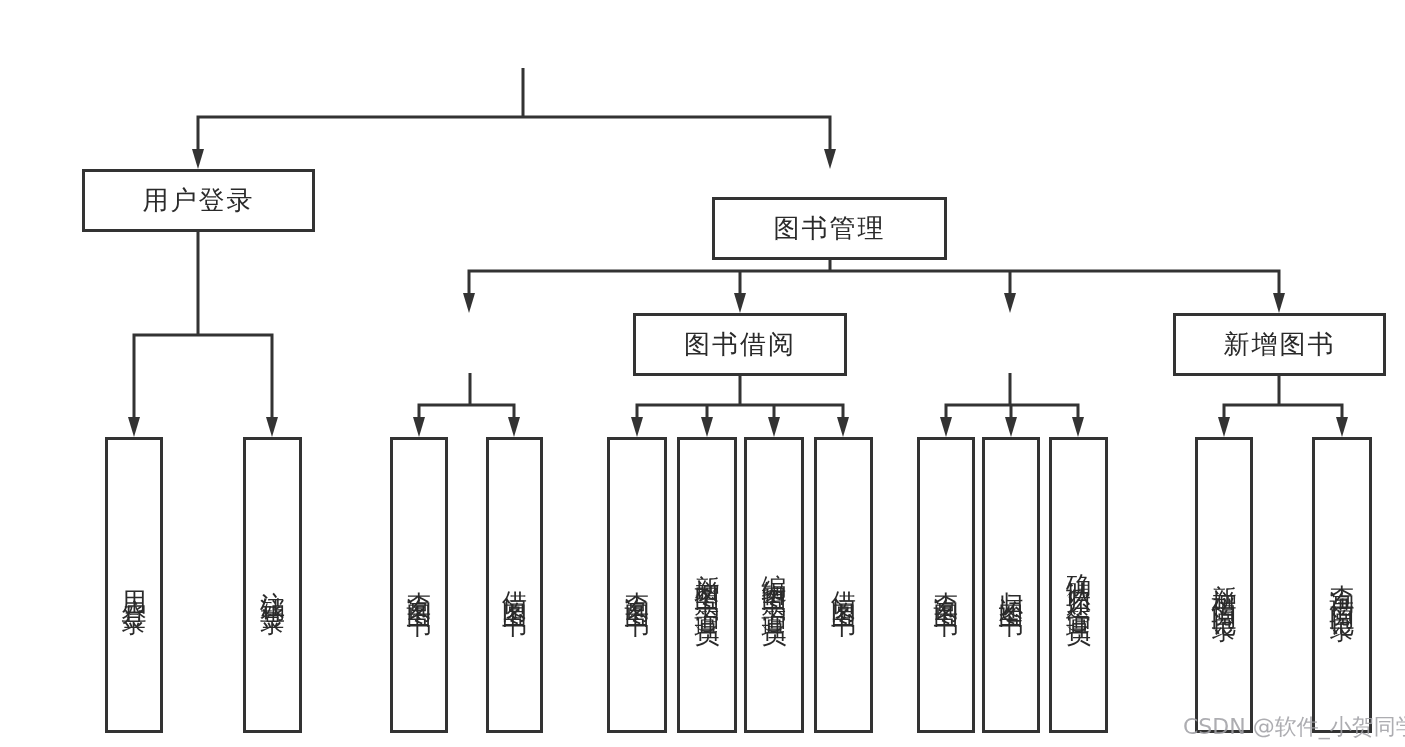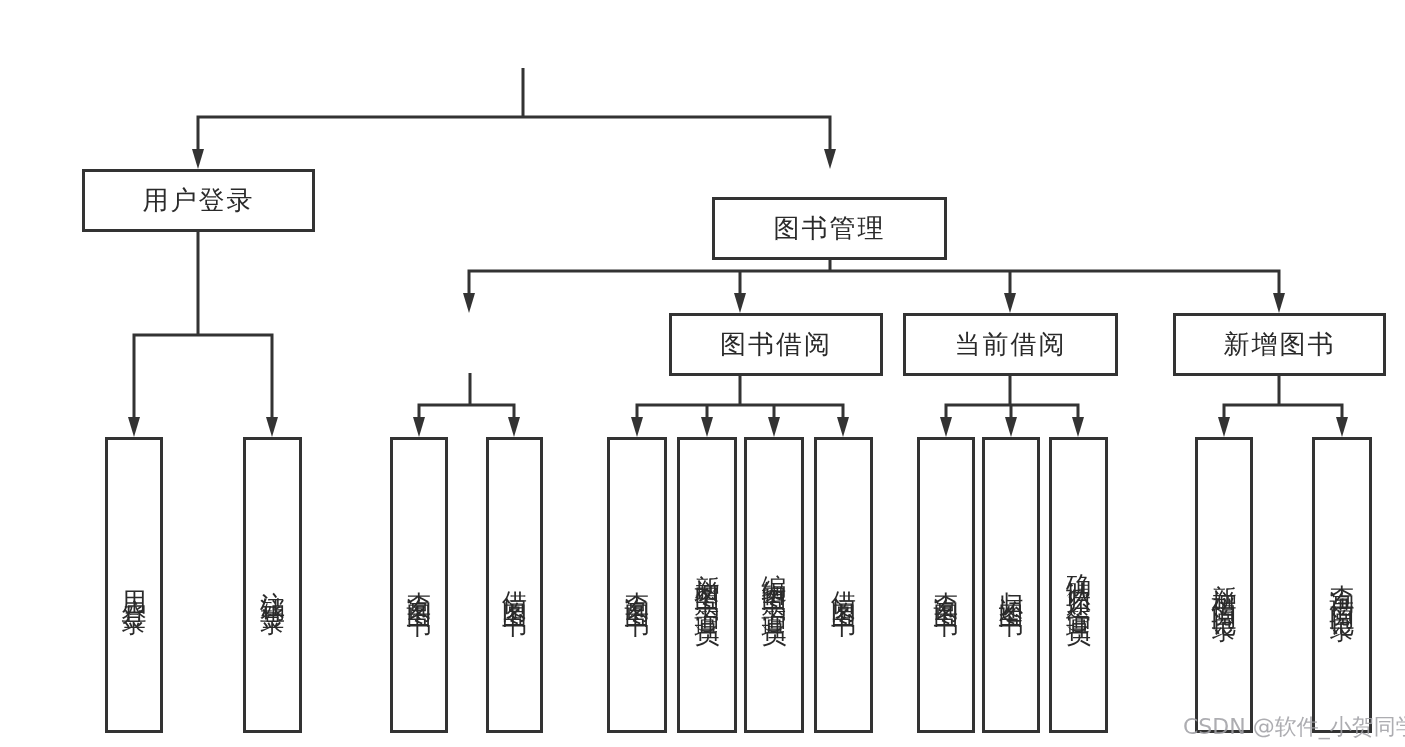--- a/index.html
+++ b/index.html
@@ -94,22 +94,21 @@
       <polygon points="1072,417 1084,417 1078,437"></polygon>
       <polygon points="1218,417 1230,417 1224,437"></polygon>
       <polygon points="1336,417 1348,417 1342,437"></polygon>
     </g>
   </svg>
 
 
   <div class="hnode" style="left:82px; top:169px; width:233px; height:63px;">用户登录</div>
   <div class="hnode" style="left:712px; top:169px; width:235px; height:63px;margin-top:28px;">图书管理</div>
 
-  <div class="hnode" style="left:633px; top:313px; width:214px; height:63px;margin-left:36px;">图书借阅</div>
-  <div class="hnode" style="left:903px; top:313px; width:215px; height:63px;">当前借阅</div>
+  <div class="hnode" style="left:633px; top:313px; width:214px; height:63px;">图书借阅</div>
   <div class="hnode" style="left:1173px; top:313px; width:213px; height:63px;">新增图书</div>
 
   <div class="vnode" style="left:105px; top:437px; width:58px; height:296px;">
     <span>用户登录</span>
   </div>
   <div class="vnode" style="left:243px; top:437px; width:59px; height:296px;">
     <span>注销登录</span>
   </div>
 
   <div class="vnode" style="left:390px; top:437px; width:58px; height:296px;">

